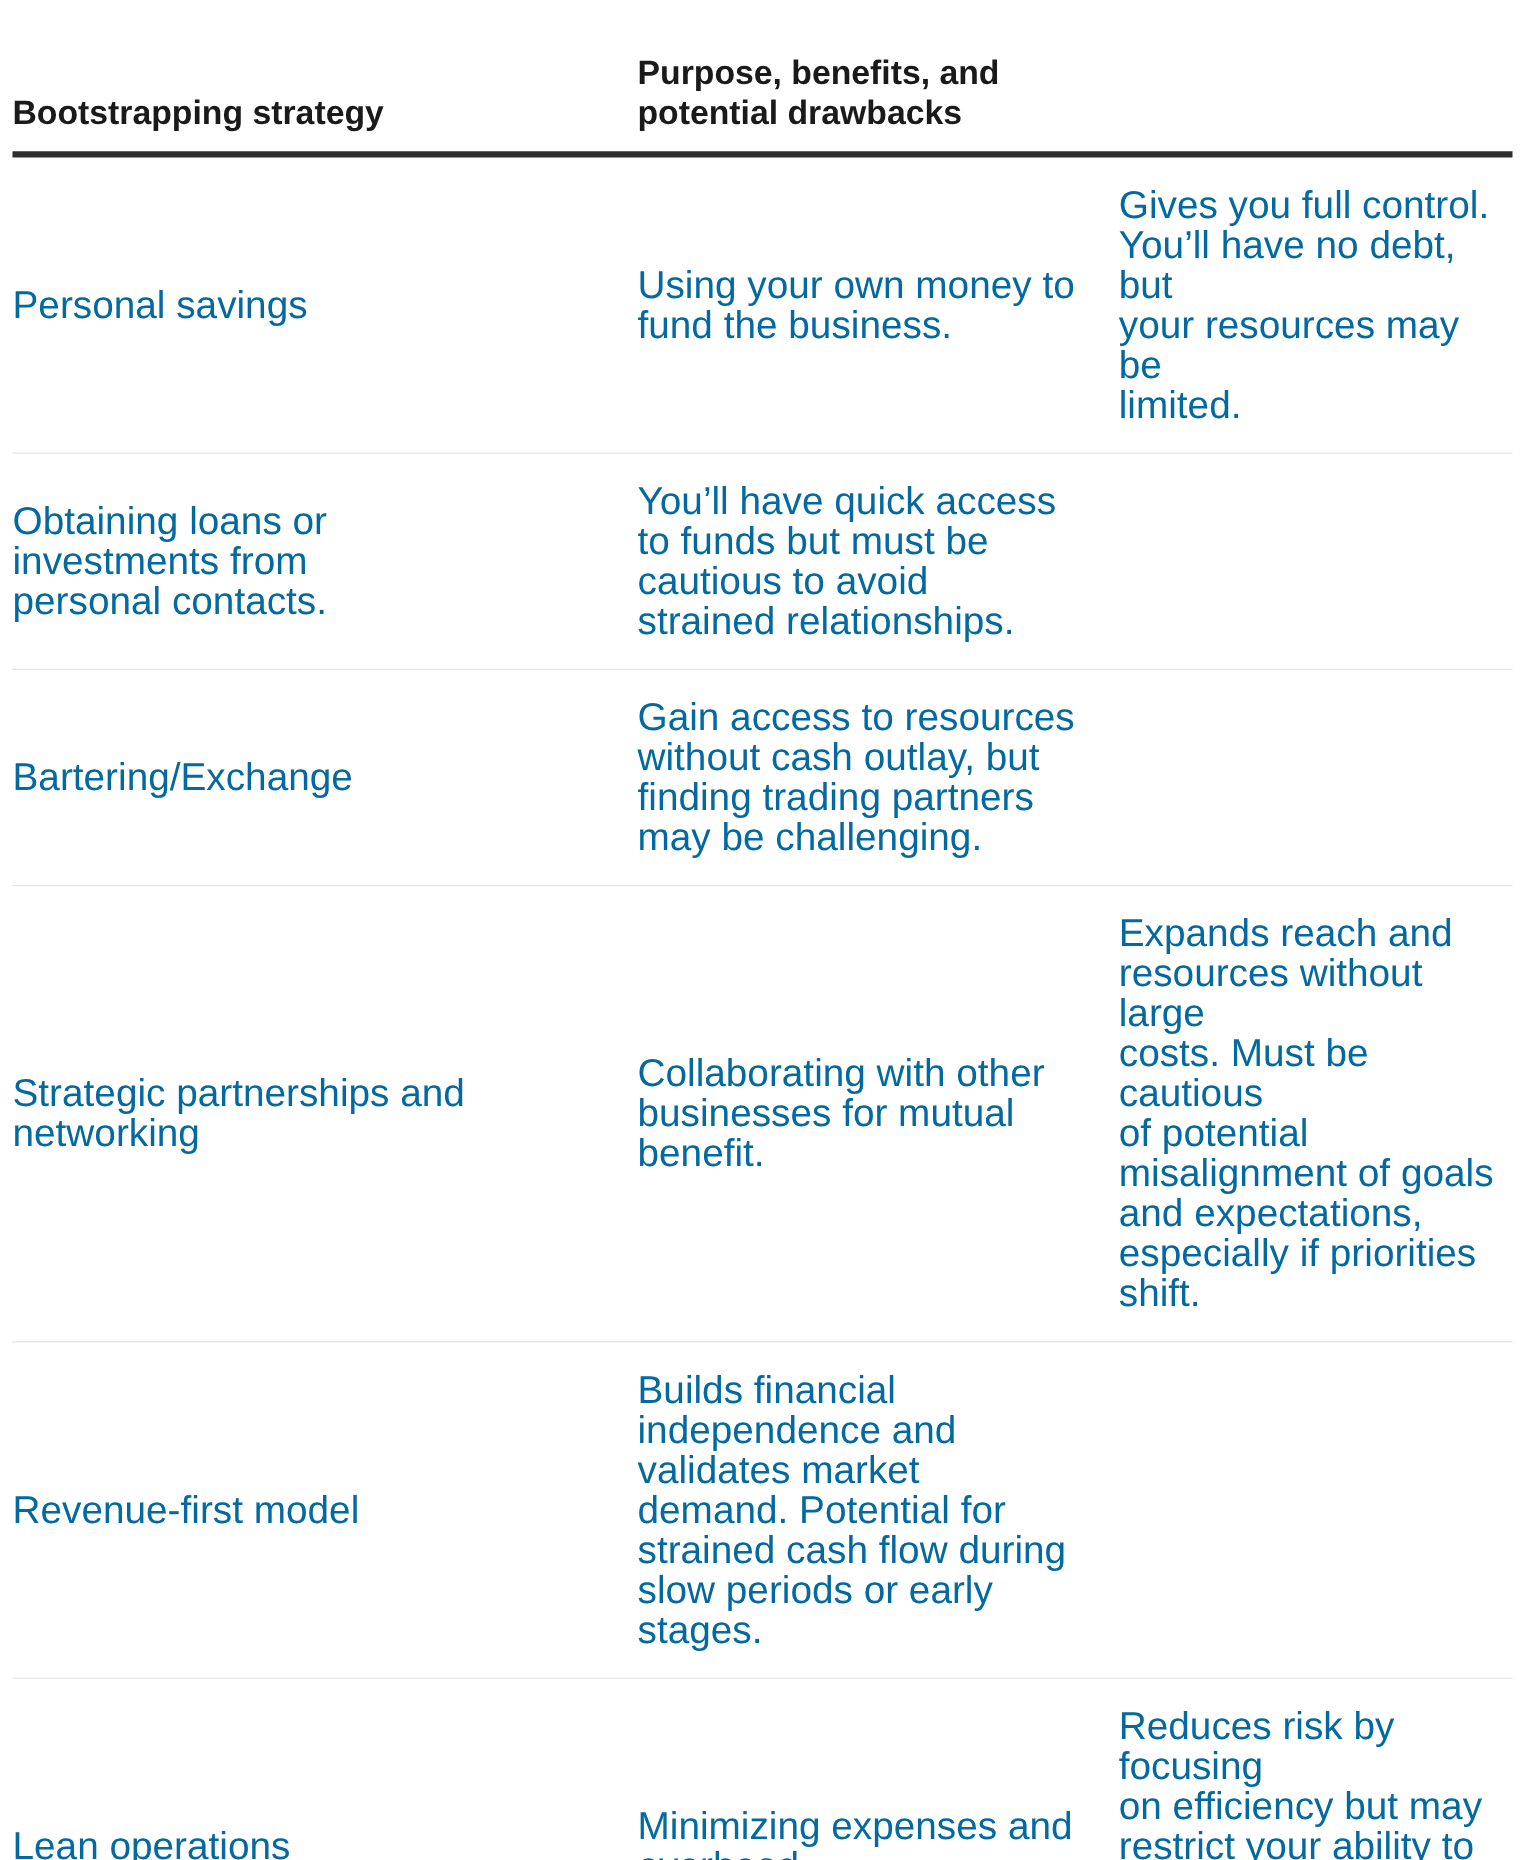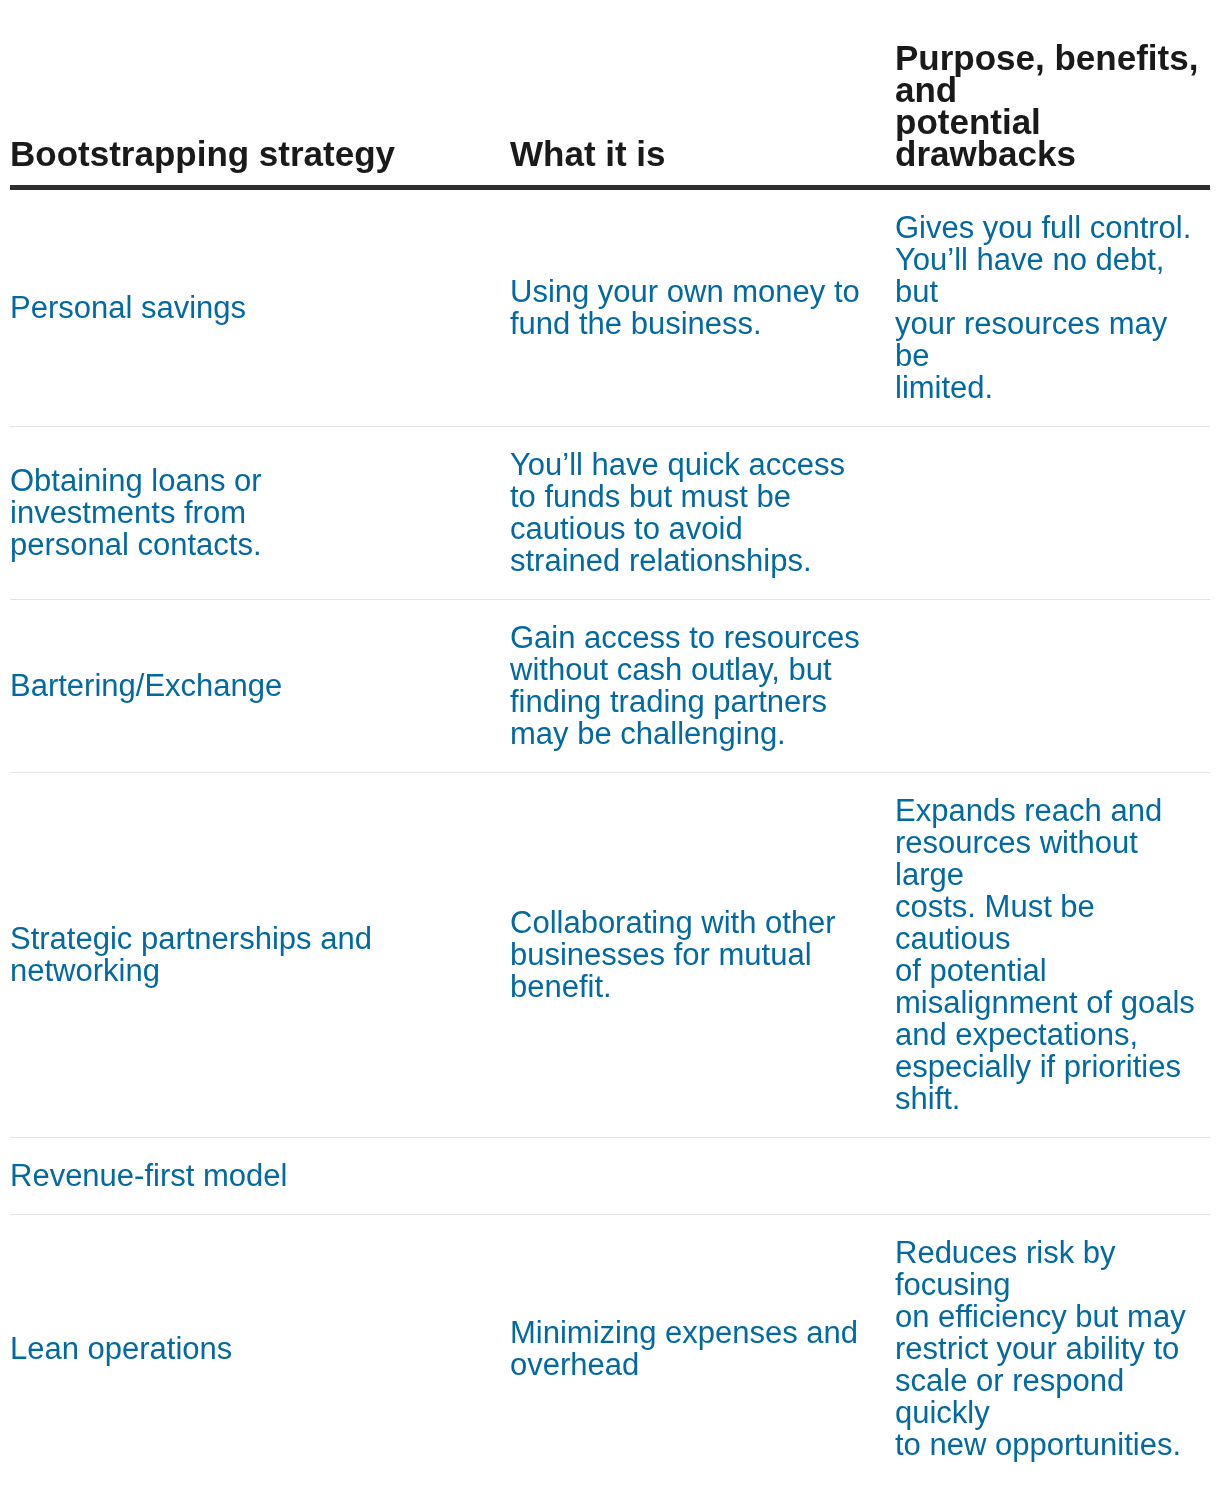--- a/index.html
+++ b/index.html
@@ -23,21 +23,21 @@
     display: grid;
     grid-template-columns: 500px 385px 315px;
   }
   .thead {
     align-items: end;
     border-bottom: 5px solid #2e2e2e;
     padding-bottom: 15px;
   }
   .th {
     font-weight: 700;
-    font-size: 35px;
+    font-size: 27px;
     line-height: 32px;
     color: #1a1a1a;
     white-space: pre-line;
     padding-right: 20px;
   }
   .th:last-child { padding-right: 0; }
   .trow {
     align-items: center;
     border-bottom: 1px solid #e3e3e3;
     padding: 22px 0;
@@ -63,21 +63,20 @@
 </style>
 </head>
 <body>
 
 
 
 <div class="chart-wrap">
 
   <div class="grid-row thead">
     <div class="th">Bootstrapping strategy</div>
-    <div class="th">What it is</div>
     <div class="th">Purpose, benefits, and
 potential drawbacks</div>
   </div>
 
   <div class="grid-row trow">
     <div class="cell">Personal savings</div>
     <div class="cell">Using your own money to
 fund the business.</div>
     <div class="cell">Gives you full control.
 You’ll have no debt, but
@@ -114,20 +113,27 @@
 costs. Must be cautious
 of potential
 misalignment of goals
 and expectations,
 especially if priorities
 shift.</div>
   </div>
 
   <div class="grid-row trow">
     <div class="cell">Revenue-first model</div>
+    <div class="cell">Builds financial
+independence and
+validates market
+demand. Potential for
+strained cash flow during
+slow periods or early
+stages.</div>
   </div>
 
   <div class="grid-row trow">
     <div class="cell">Lean operations</div>
     <div class="cell">Minimizing expenses and
 overhead</div>
     <div class="cell">Reduces risk by focusing
 on efficiency but may
 restrict your ability to
 scale or respond quickly

